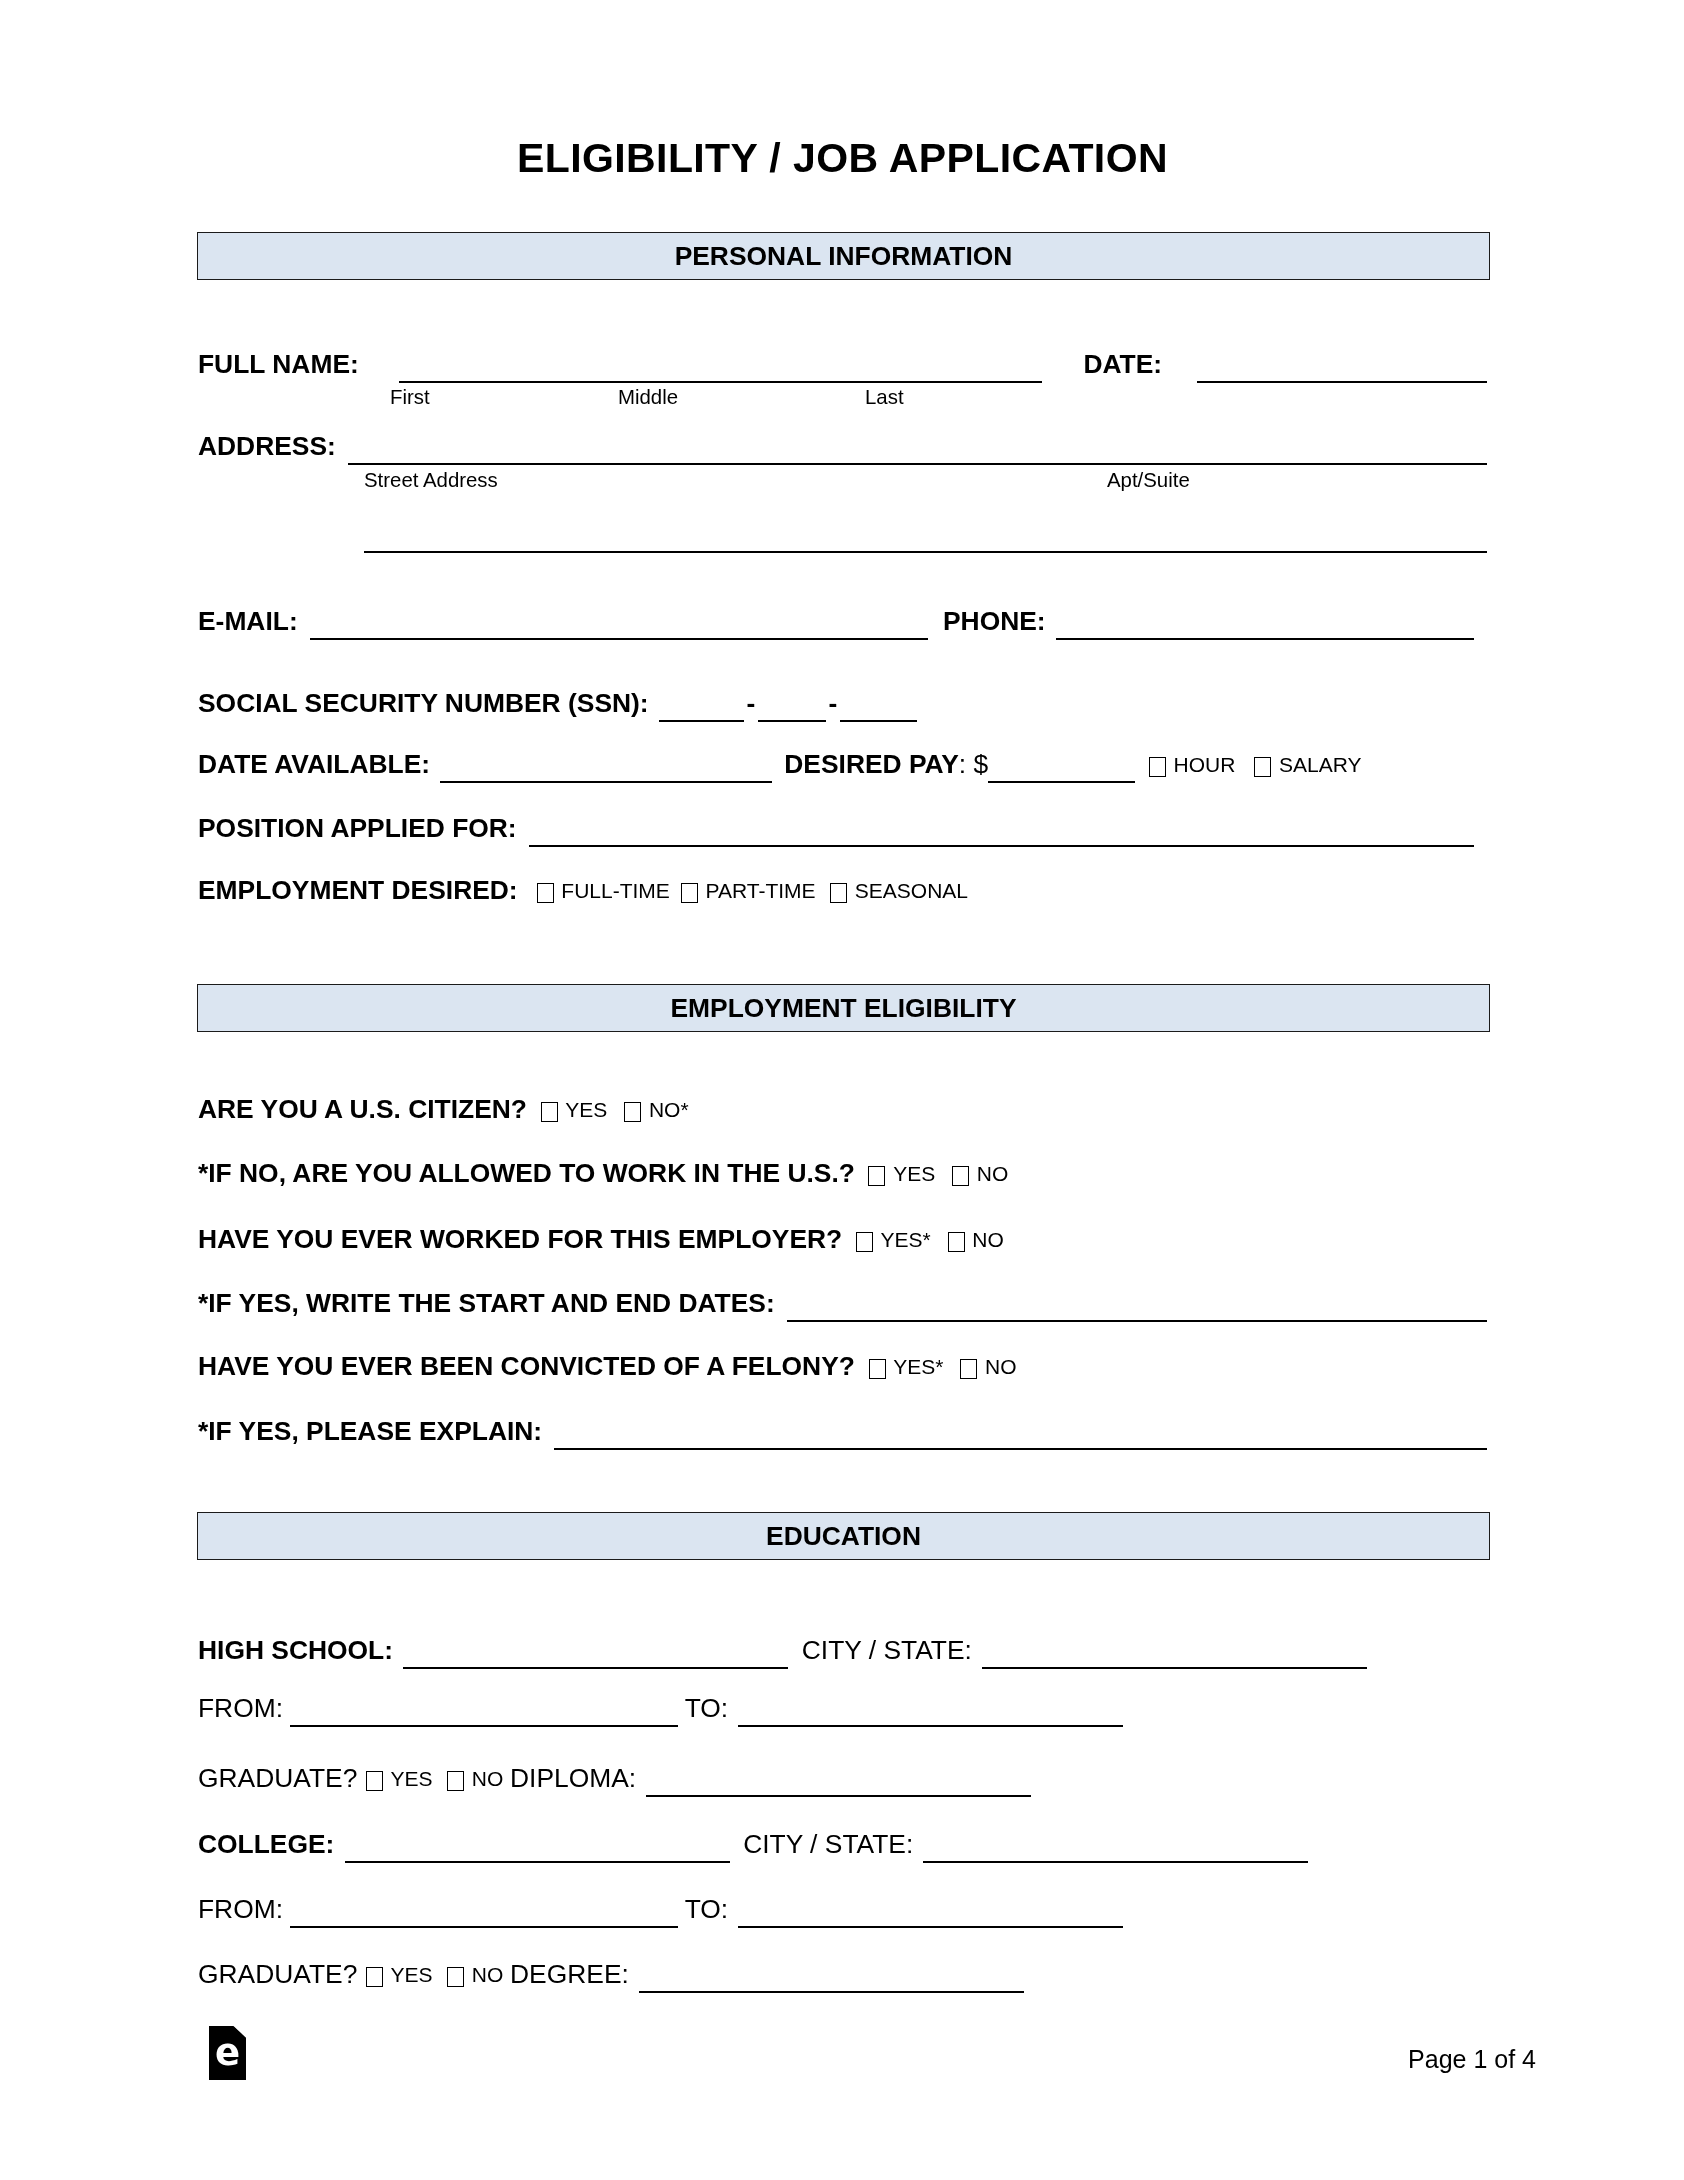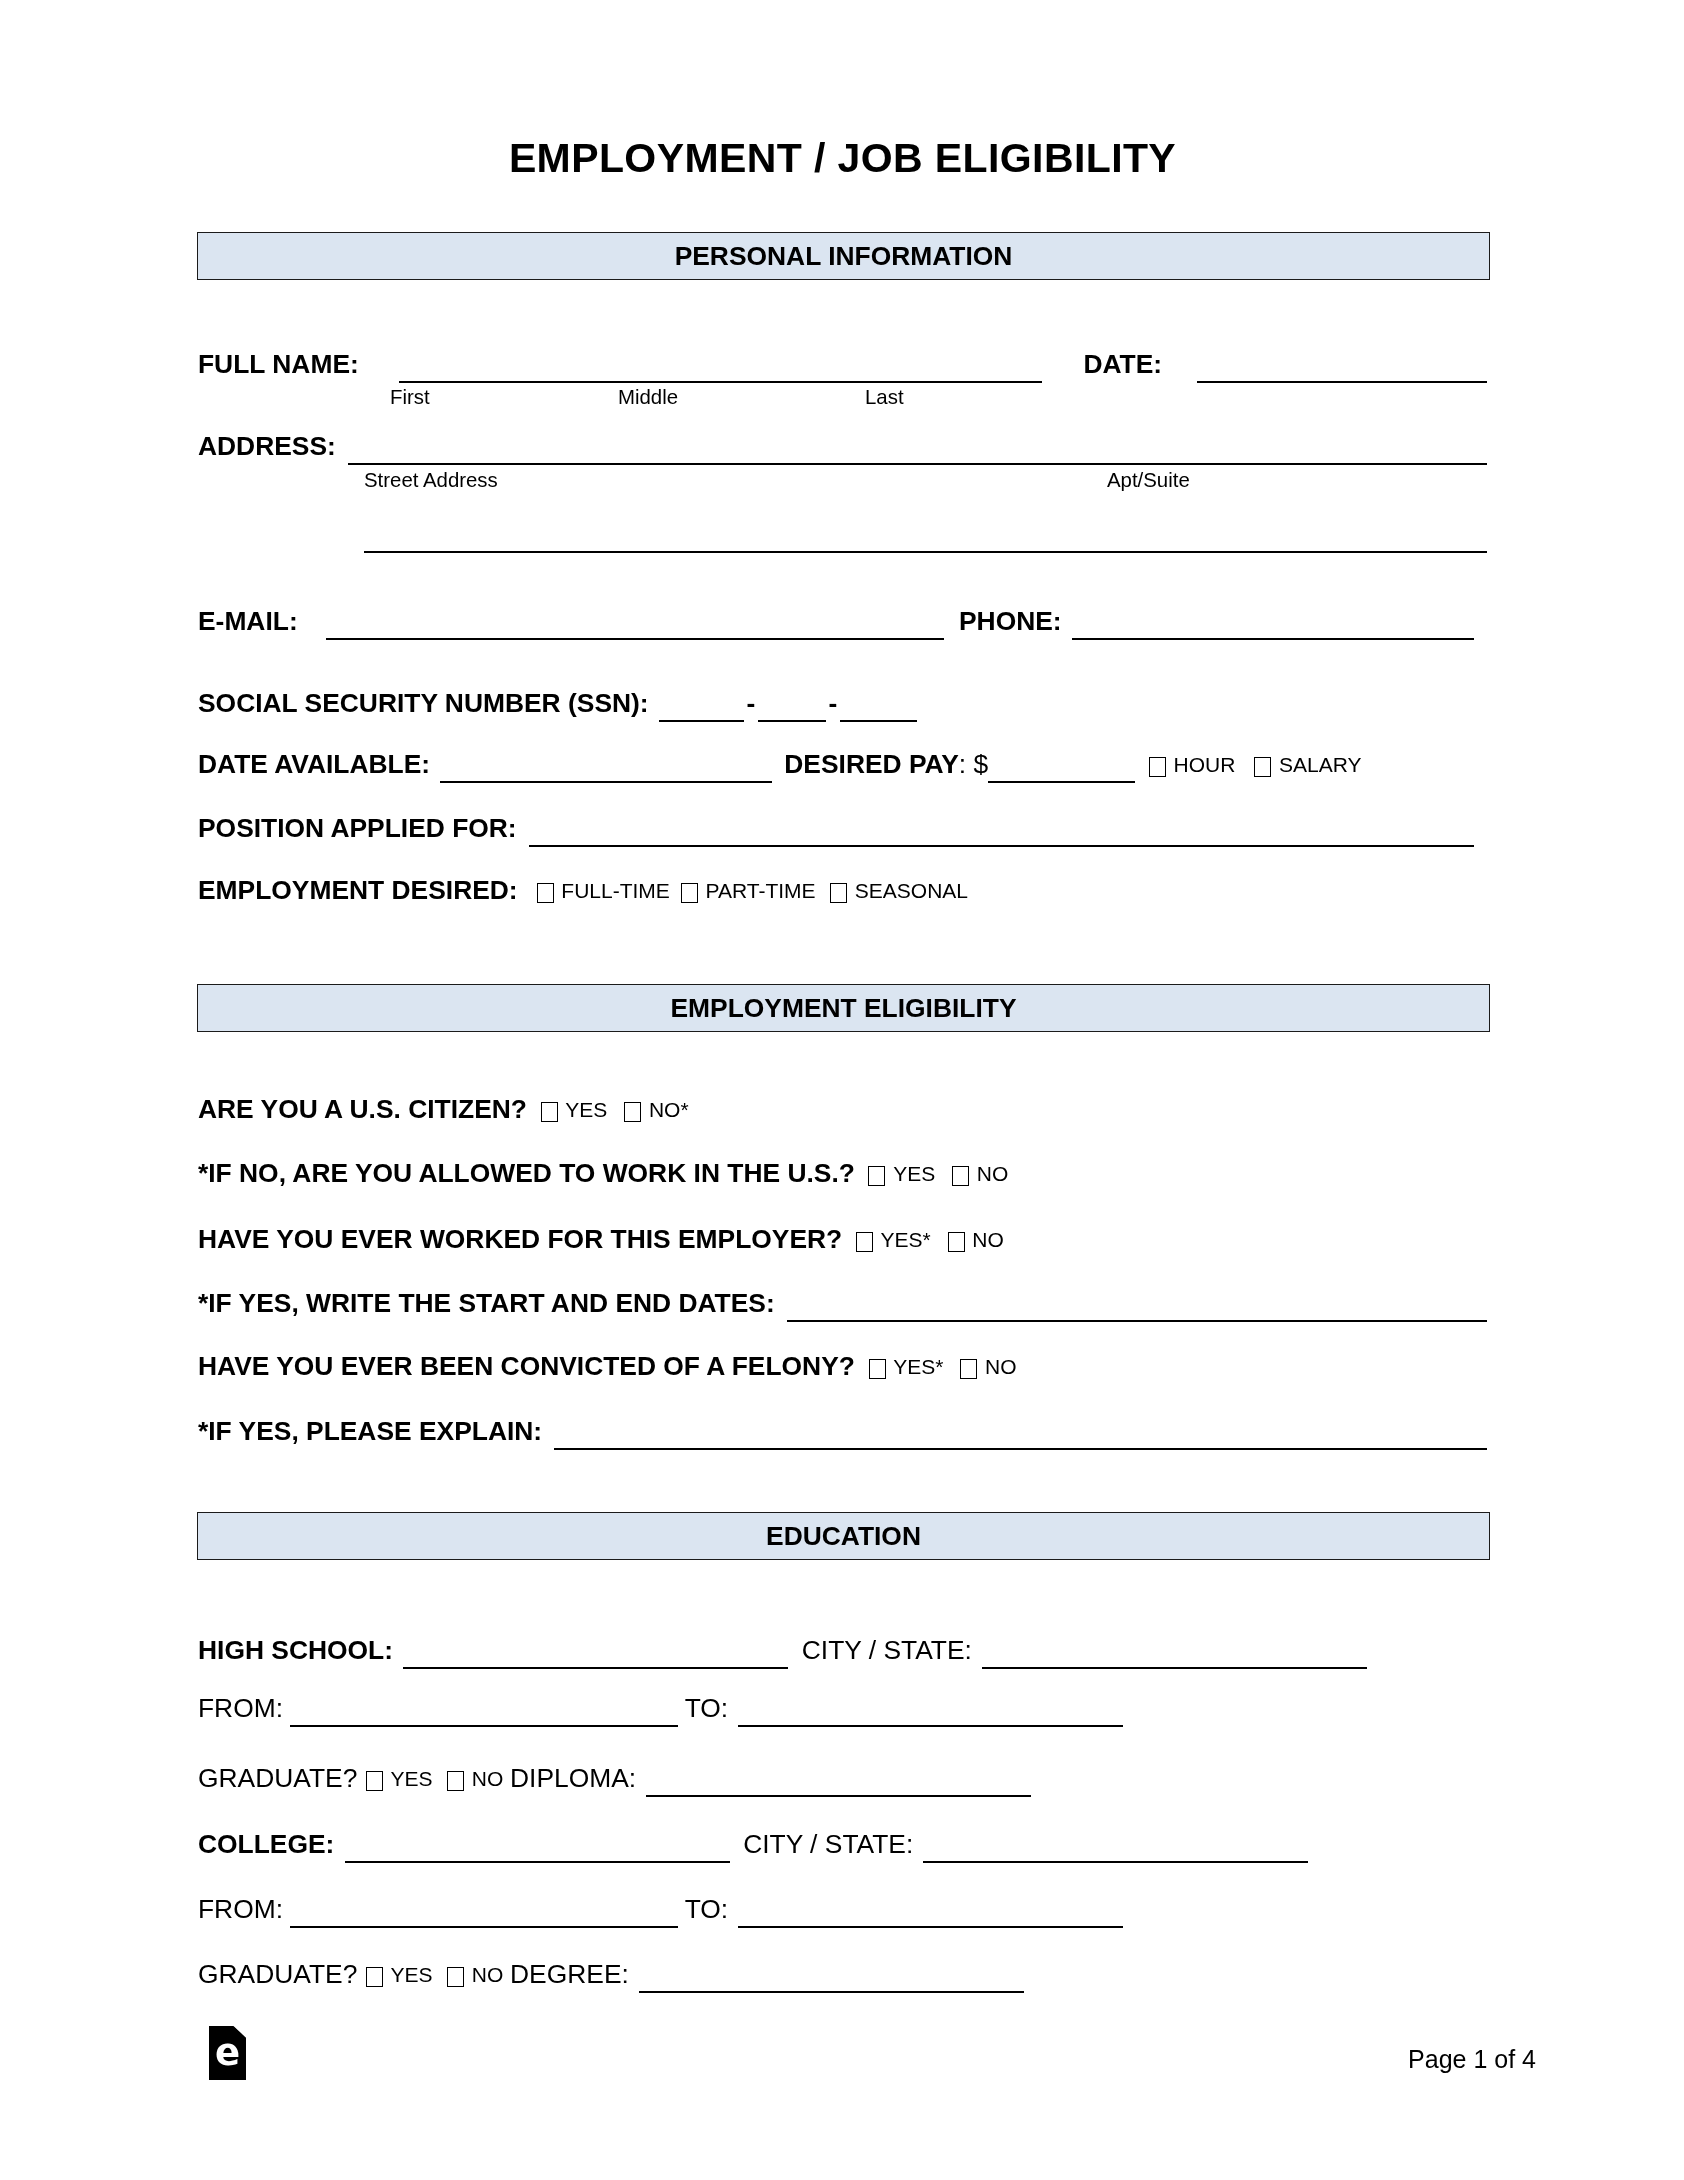--- a/index.html
+++ b/index.html
@@ -54,21 +54,21 @@
   .pagenum{
     position:absolute;top:2044px;right:149px;
     font-size:25px;line-height:31px;
   }
 </style>
 </head>
 <body>
 
 <div class="page">
 
-  <div class="title">EMPLOYMENT / JOB ELIGIBILITY</div>
+  <div class="title">ELIGIBILITY / JOB APPLICATION</div>
 
   <div class="bar" style="top:232px;">
     <span>PERSONAL INFORMATION</span>
   </div>
 
   <div class="row" style="top:346px;gap:28px;">
     <span class="lbl" style="margin-right:12px;">FULL NAME:</span>
     <span class="line" style="width:643px;"></span>
     <span class="lbl" style="margin-left:13.6px;margin-right:7px;">DATE:</span>
     <span class="line fill"></span>
@@ -87,21 +87,21 @@
     <span class="sub" style="left:166px;">Street Address</span>
     <span class="sub" style="left:909px;">Apt/Suite</span>
   </div>
 
   <div class="row" style="top:516px;">
     <span style="width:166px;flex:0 0 auto;"></span>
     <span class="line fill"></span>
   </div>
 
   <div class="row" style="top:603px;">
-    <span class="lbl" style="margin-right:28px;">E-MAIL:</span>
+    <span class="lbl" style="margin-right:12px;">E-MAIL:</span>
     <span class="line" style="width:618px;"></span>
     <span class="lbl" style="margin-left:15.3px;margin-right:10.2px;">PHONE:</span>
     <span class="line fill" style="margin-right:12.8px;"></span>
   </div>
 
   <div class="row" style="top:685px;">
     <span class="lbl" style="margin-right:10.2px;">SOCIAL SECURITY NUMBER (SSN):</span>
     <span class="line" style="width:85px;"></span>
     <span class="lbl" style="padding:0 2.6px;">-</span>
     <span class="line" style="width:68px;"></span>

